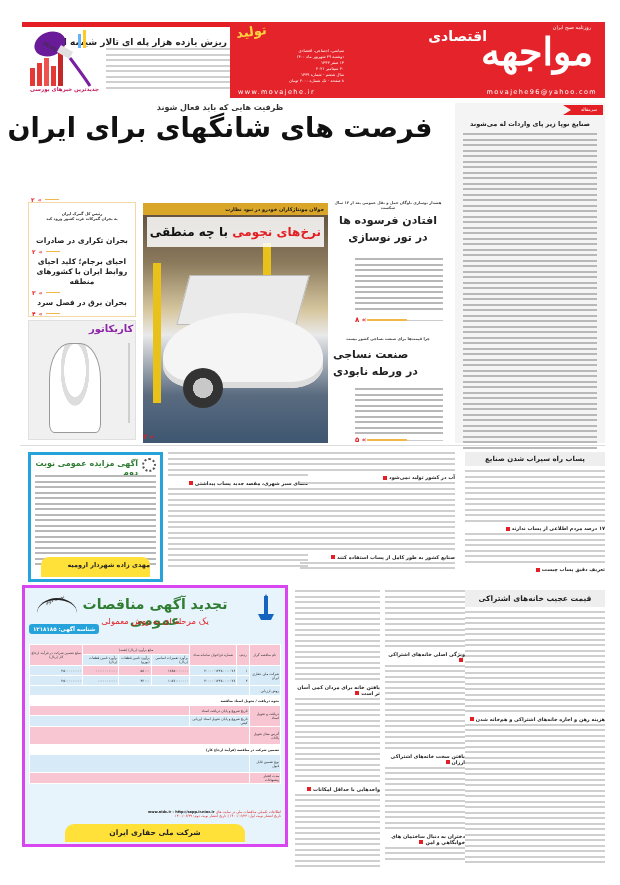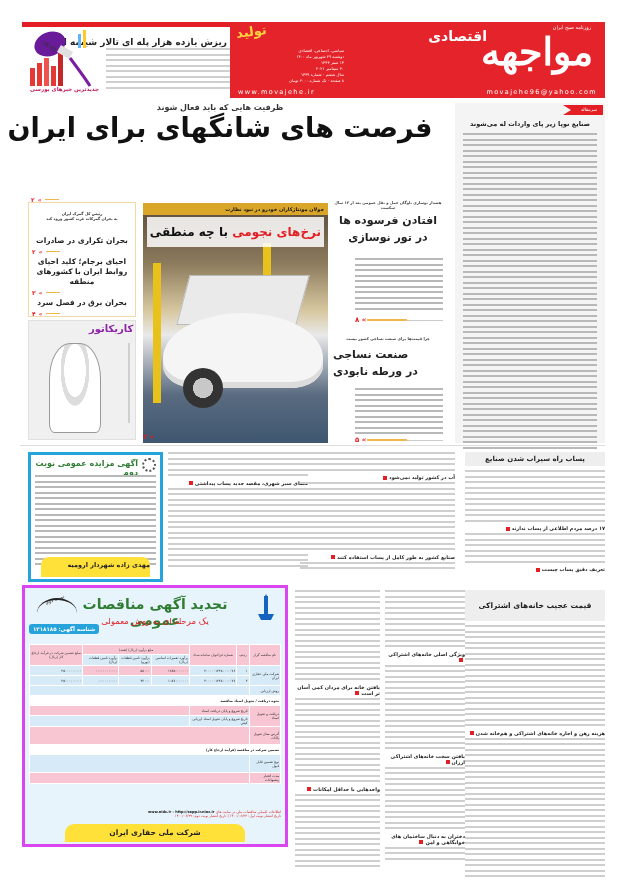--- a/index.html
+++ b/index.html
@@ -94,21 +94,21 @@
 #col-a{left:168px;top:452px;width:140px;height:130px}
 #col-b{left:295px;top:590px;width:85px;height:265px}
 #col-c{left:385px;top:590px;width:80px;height:265px}
 #col-mid-top{left:310px;top:452px;width:140px;height:110px}
 .sh{font-size:5px;font-weight:bold;color:#222;margin:2px 0}
 .sh::after{content:"";display:inline-block;width:4px;height:4px;background:#e31e24;margin-right:2px;vertical-align:middle}
 
 #rb1{left:465px;top:452px;width:140px;height:130px}
 #rb1-title{background:#eee;text-align:center;font-size:7px;font-weight:bold;padding:3px 12px;color:#222;margin-bottom:4px}
 #rb2{left:465px;top:590px;width:140px;height:270px}
-#rb2-title{background:#eee;text-align:center;font-size:7.5px;font-weight:bold;padding:11px 0;color:#222;margin-bottom:4px}
+#rb2-title{background:#eee;text-align:center;font-size:7.5px;font-weight:bold;padding:4px 0;color:#222;margin-bottom:4px}
 </style>
 </head>
 <body>
 
 <div id="red-bar" class="abs"></div>
 
 <div id="news-headline" class="abs">ریزش یازده هزار پله ای تالار شیشه ای</div>
 <div id="news-body" class="abs lines">
   <span></span>
     <span></span>

